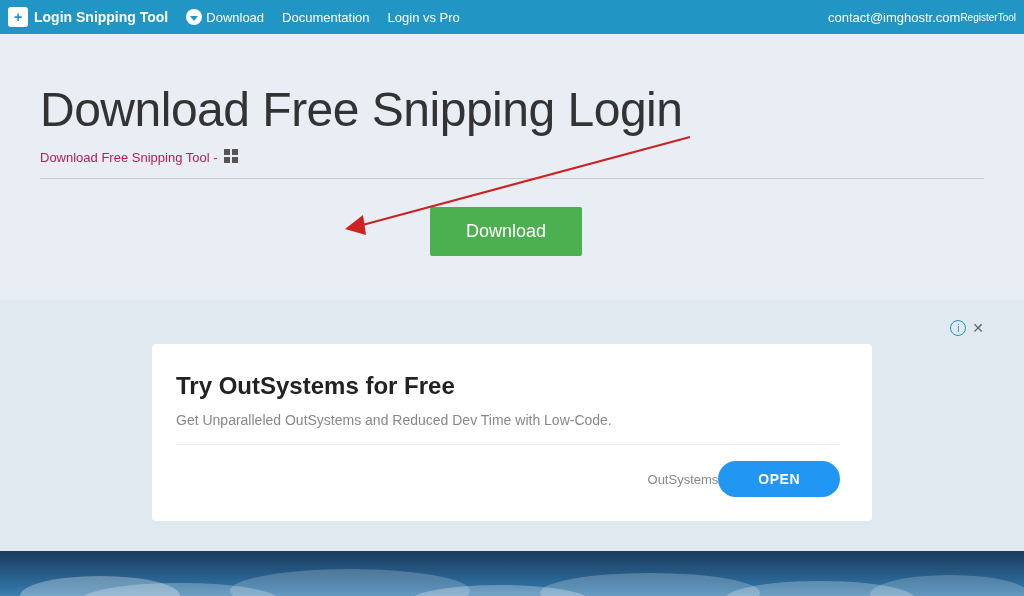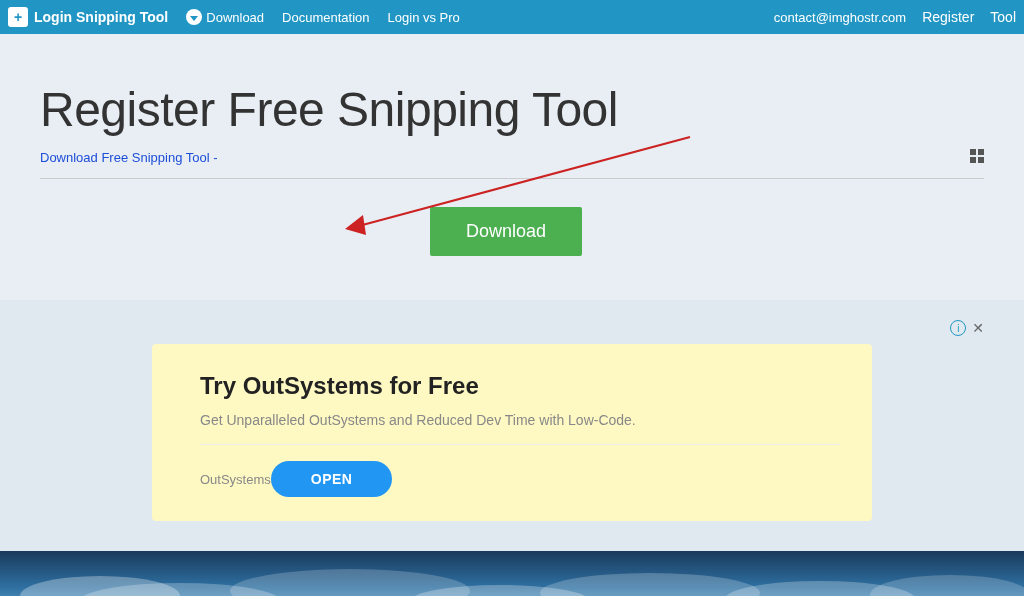--- a/index.html
+++ b/index.html
@@ -63,53 +63,51 @@
       width: 0;
       height: 0;
       border-left: 4px solid transparent;
       border-right: 4px solid transparent;
       border-top: 5px solid #2196c4;
       margin-top: 2px;
     }
     .navbar-right {
       display: flex;
       align-items: center;
-      gap: 16px;
       color: #fff;
       font-size: 13px;
     }
     .navbar-right a {
       color: #fff;
       text-decoration: none;
-      font-size: 14px;
+      font-size: 10px;
     }
 
     
     .main-content {
       padding: 48px 40px 24px 40px;
       background: #e8eef4;
     }
 
     .page-title {
       font-size: 48px;
       font-weight: 300;
       color: #333;
       margin-bottom: 12px;
       letter-spacing: -0.5px;
     }
 
     .subtitle-link {
-      color: #1d4ed8;
+      color: #be185d;
       font-size: 13px;
       text-decoration: none;
       display: flex;
       align-items: center;
       gap: 6px;
       margin-bottom: 0;
-      justify-content: space-between;
     }
 
     .divider {
       border: none;
       border-top: 1px solid #ccc;
       margin: 12px 0 28px 0;
     }
 
     
     .download-section {
@@ -175,23 +173,23 @@
       cursor: pointer;
     }
 
     .ad-close-icon {
       color: #666;
       font-size: 14px;
       cursor: pointer;
     }
 
     .ad-card {
-      background: #fef9c3;
+      background: #ffffff;
       border-radius: 4px;
-      padding: 28px 32px 24px 48px;
+      padding: 28px 32px 24px 24px;
       margin: 0 auto;
       max-width: 720px;
     }
 
     .ad-title {
       font-size: 24px;
       font-weight: bold;
       color: #222;
       margin-bottom: 12px;
     }
@@ -204,21 +202,21 @@
 
     .ad-divider {
       border: none;
       border-top: 1px solid #eee;
       margin: 16px 0;
     }
 
     .ad-footer {
       display: flex;
       align-items: center;
-      justify-content: flex-start;
+      justify-content: flex-end;
     }
 
     .ad-company {
       font-size: 13px;
       color: #888;
     }
 
     .ad-open-btn {
       background: #2196f3;
       color: #fff;
@@ -273,21 +271,21 @@
     <a href="#">
       <span>Register</span>
     </a>
     <a href="#">
       <span>Tool</span>
     </a>
   </div>
 </nav>
 
 <div class="main-content">
-  <h1 class="page-title">Register Free Snipping Tool</h1>
+  <h1 class="page-title">Download Free Snipping Login</h1>
 
   <a class="subtitle-link" href="#">
     <span>Download Free Snipping Tool -</span>
     <span>
       <svg viewBox="0 0 14 14" width="14" height="14" fill="#555">
         <rect x="0" y="0" width="6" height="6"></rect>
         <rect x="8" y="0" width="6" height="6"></rect>
         <rect x="0" y="8" width="6" height="6"></rect>
         <rect x="8" y="8" width="6" height="6"></rect>
       </svg>

